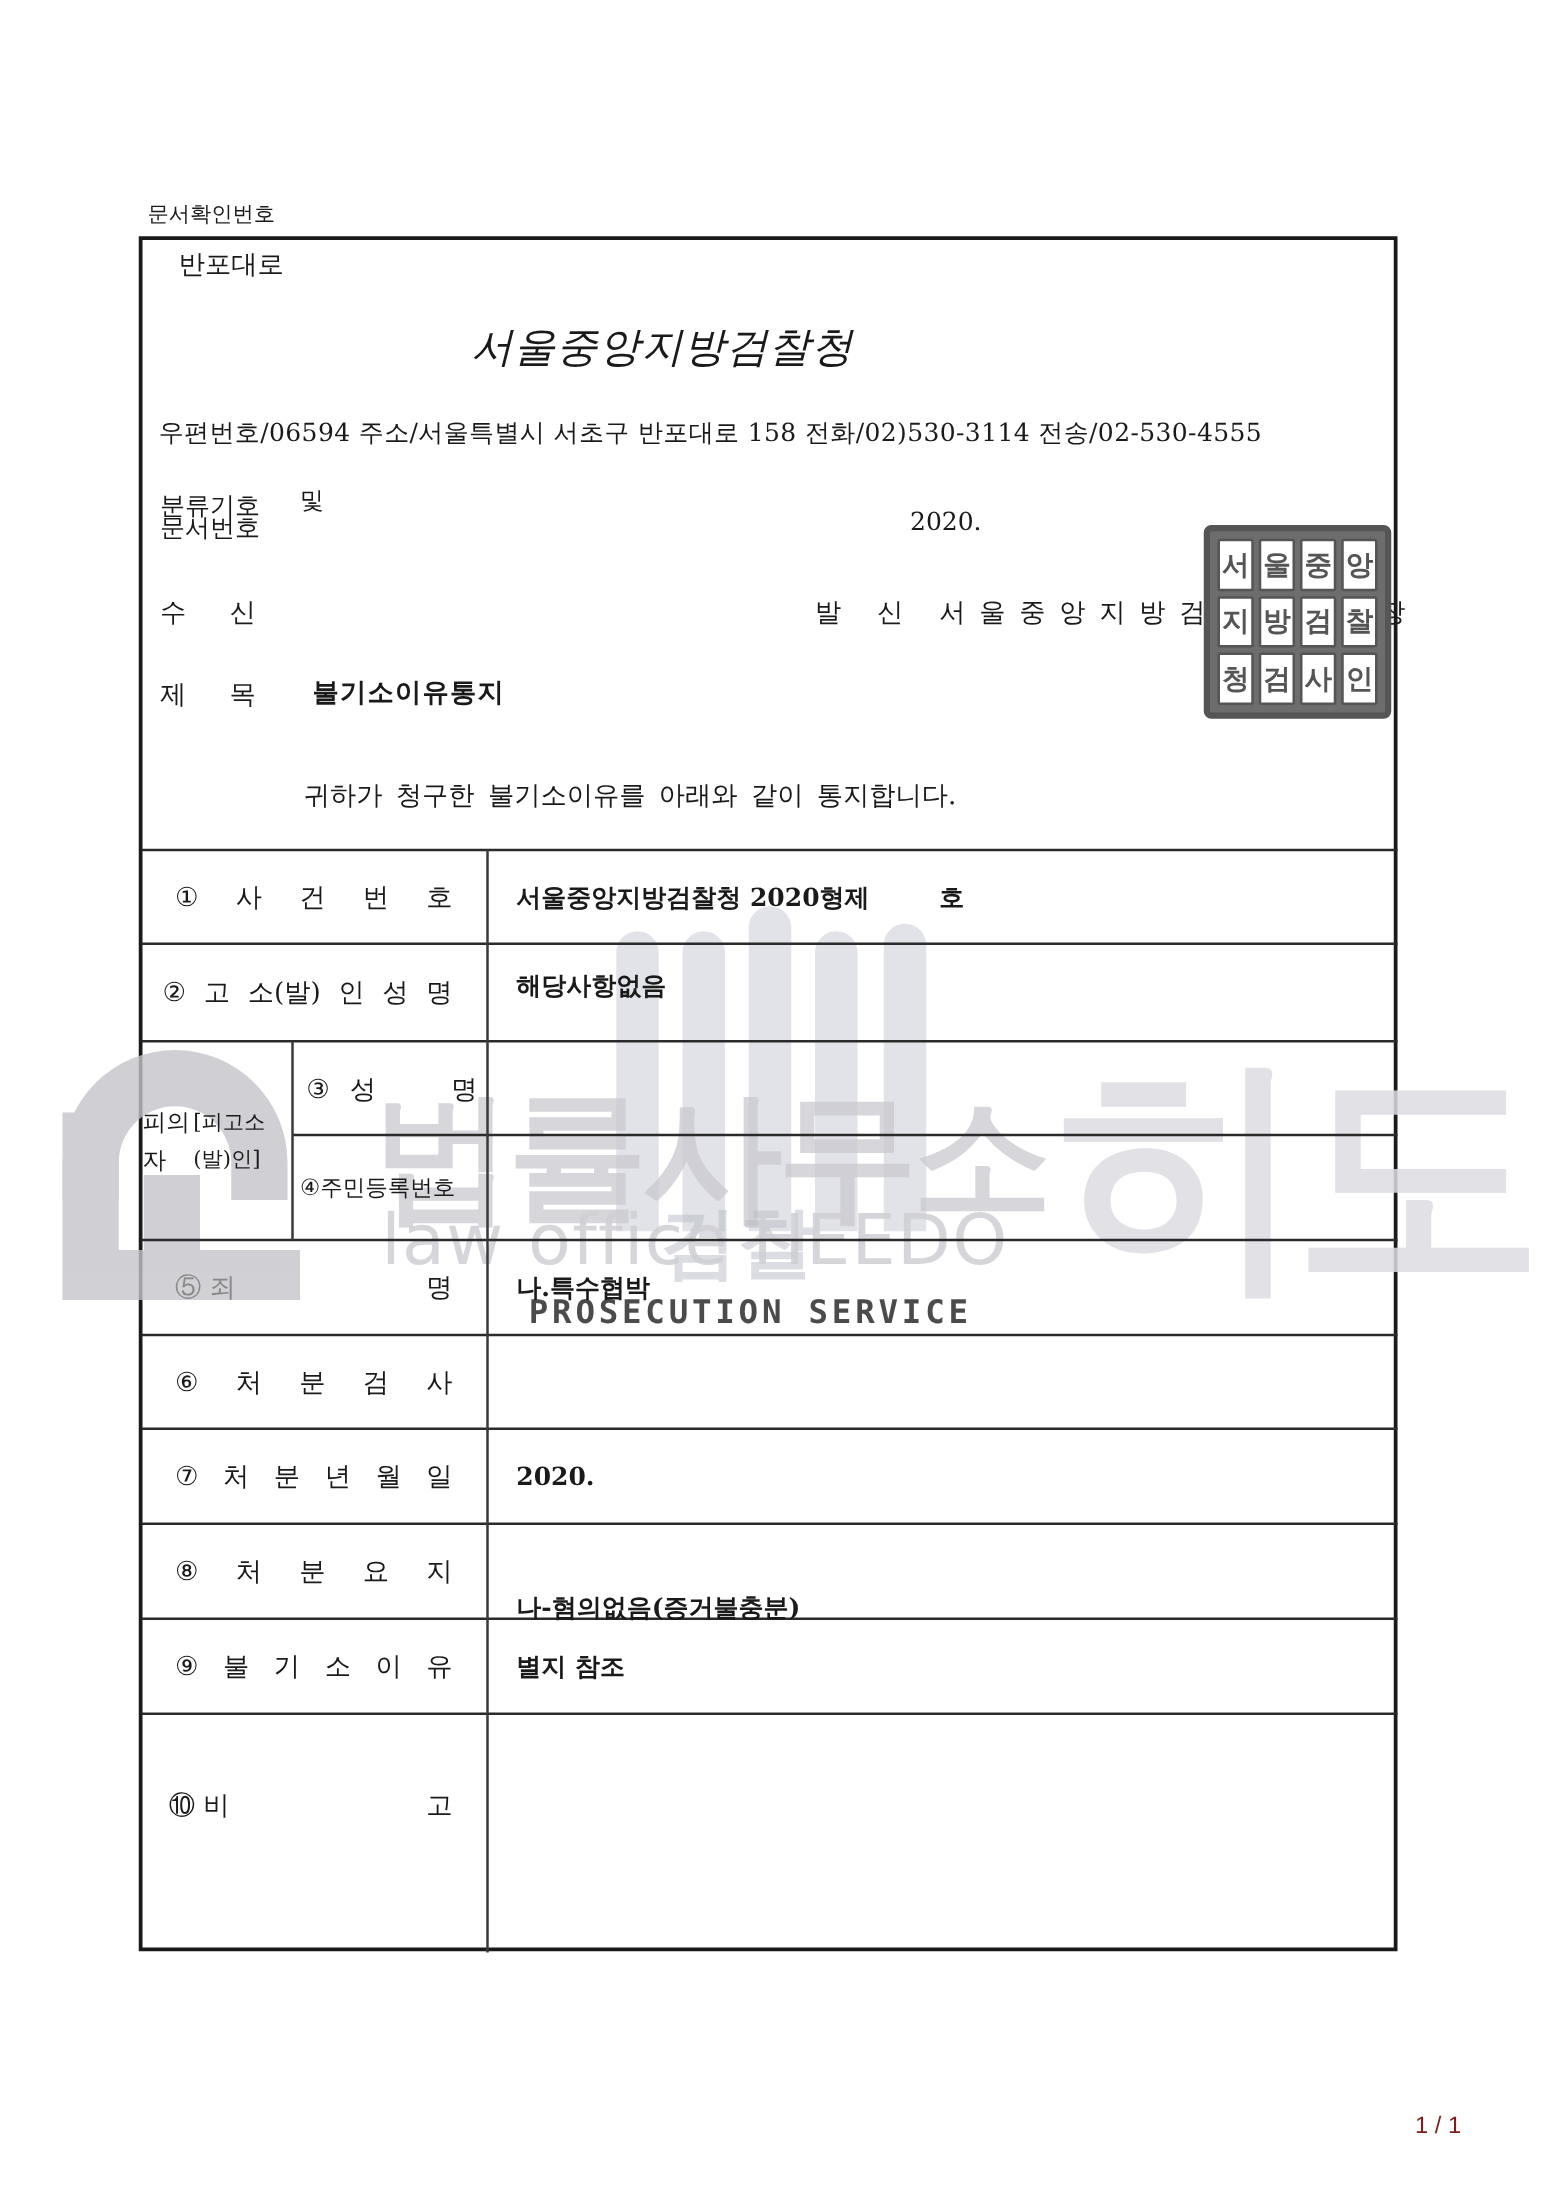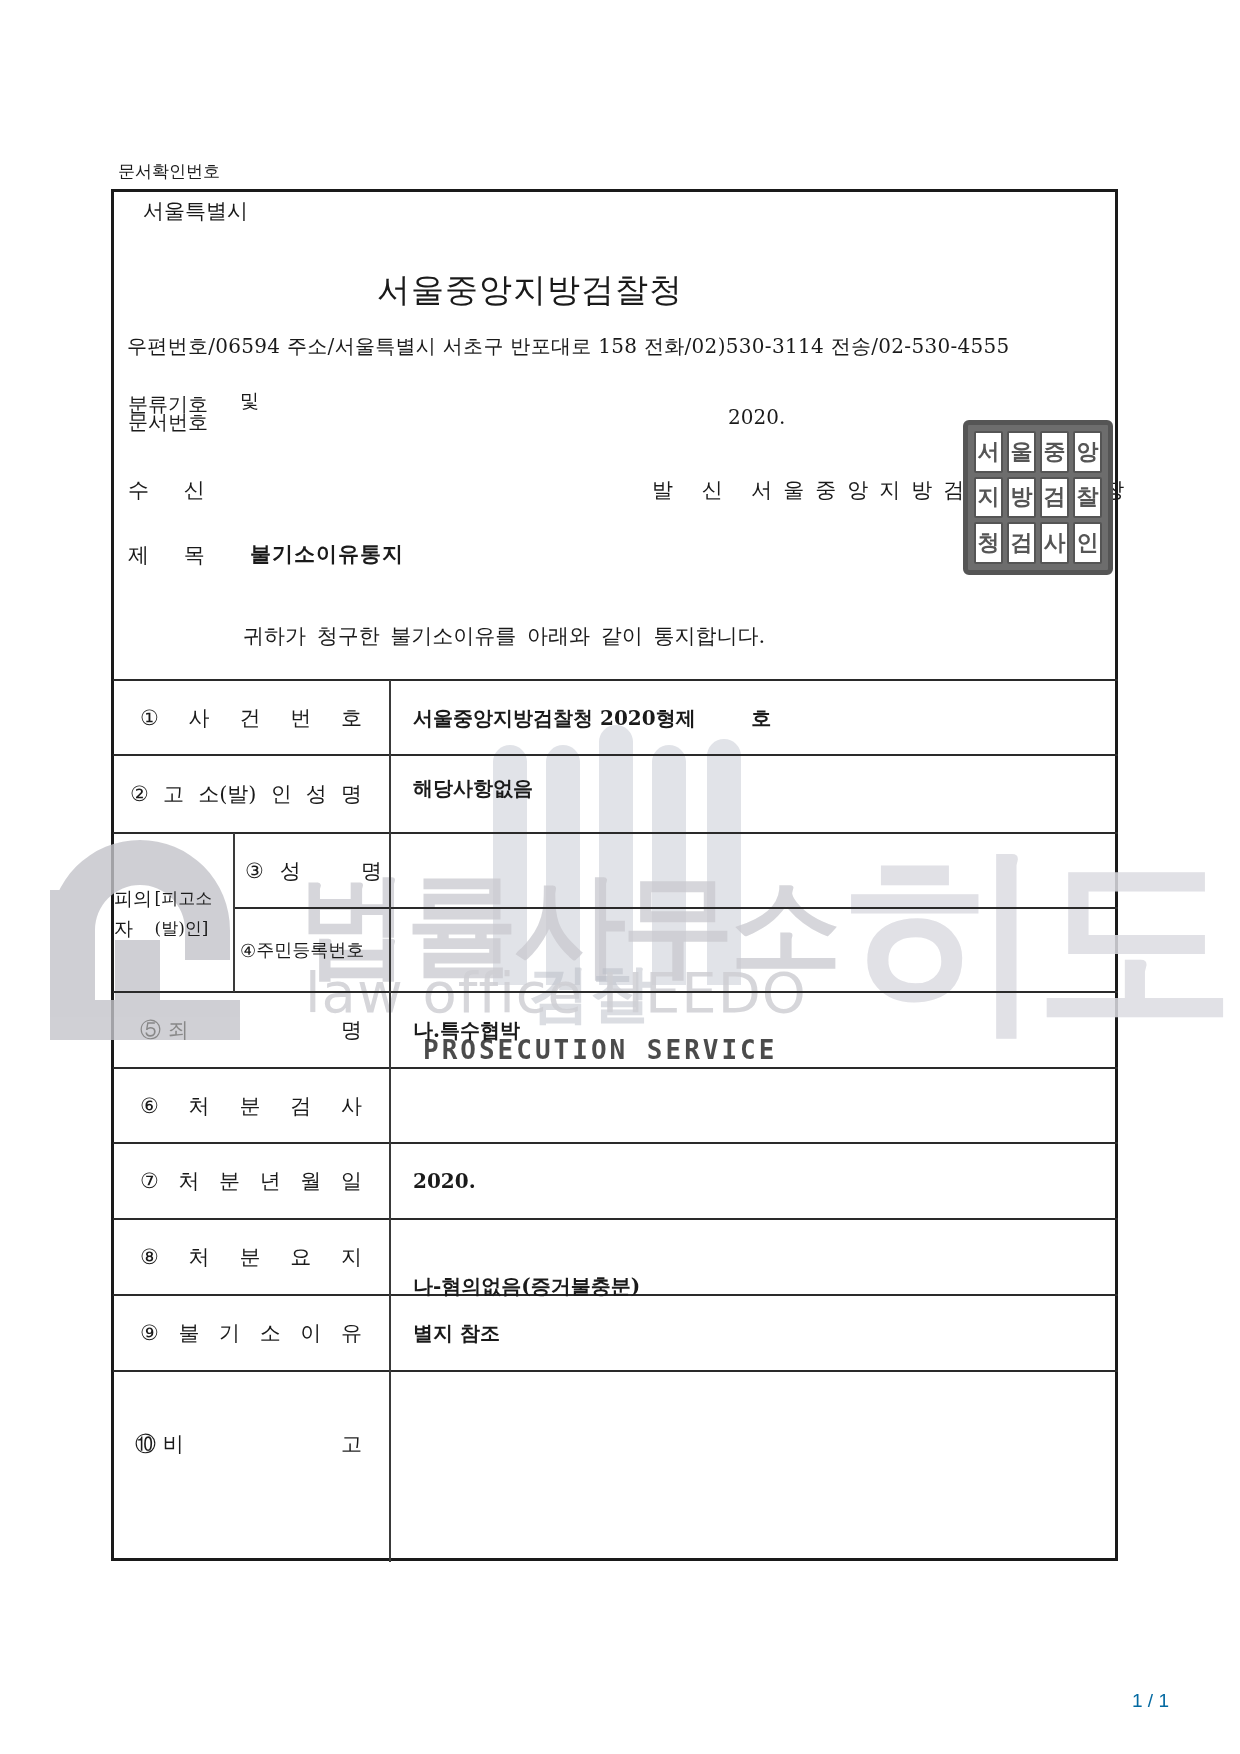--- a/index.html
+++ b/index.html
@@ -8,21 +8,21 @@
     background:#ffffff; color:#1a1a1a;
     font-family:"DejaVu Serif","Liberation Serif",serif;
   }
   .abs { position:absolute; white-space:nowrap; }
   .doc-confirm { left:118px; top:160px; font-size:17px; }
   .frame {
     position:absolute; left:111px; top:189px; width:1007px; height:1372px;
     border:3px solid #1a1a1a; box-sizing:border-box;
   }
   .issue-no { left:143px; top:197px; font-size:21px; }
-  .title { left:0; width:1060px; text-align:center; top:268px; font-size:33px; letter-spacing:1px; }
+  .title { left:0; width:1060px; text-align:center; top:256px; font-size:33px; letter-spacing:1px;font-style:italic; }
   .address { left:127px; top:333px; font-size:20px; letter-spacing:0.3px; }
   .classif { left:128px; top:395px; font-size:20px; line-height:18px; }
   .classif .and { position:absolute; left:112px; top:-4px; font-size:19px; }
   .date-top { left:728px; top:405px; font-size:20px; }
   .recv { left:128px; top:476px; font-size:21px; word-spacing:28px; }
   .sender { left:652px; top:476px; font-size:21px; letter-spacing:11px; }
   .subject-label { left:128px; top:541px; font-size:21px; word-spacing:28px; }
   .subject-val { left:250px; top:540px; font-size:21px; font-weight:bold; letter-spacing:1px; }
   .notice { left:243px; top:622px; font-size:21px; word-spacing:4px; }
 
@@ -51,30 +51,30 @@
   .wm { position:absolute; pointer-events:none; }
   .wm-logo { left:40px; top:830px; width:200px; height:215px; }
   .wm-bars { left:493px; top:725px; width:250px; height:260px; }
   .wm-bars div { position:absolute; top:0; width:34px; height:260px; background:#c8ccd6; opacity:0.55; border-radius:18px 18px 0 0; }
   .wm-kr { left:298px; top:850px; font-family:"DejaVu Sans",sans-serif; font-size:112px; font-weight:bold; color:#c9c9cf; opacity:0.75; letter-spacing:-4px; }
   .wm-hido { left:845px; top:805px; font-family:"DejaVu Sans",sans-serif; font-size:200px; font-weight:bold; color:#dcdce2; opacity:0.85; letter-spacing:-10px; }
   .wm-en { left:305px; top:960px; font-family:"DejaVu Sans",sans-serif; font-size:56px; color:#cfcfd4; opacity:0.85; letter-spacing:1px; }
   .wm-geom { left:528px; top:952px; font-family:"DejaVu Sans",sans-serif; font-size:62px; font-weight:bold; color:#b8bcc6; opacity:0.5; }
   .wm-pros { left:423px; top:1035px; font-family:"DejaVu Sans Mono",monospace; font-size:26px; font-weight:bold; color:#000000; opacity:0.7; letter-spacing:3px; }
 
-  .page-num { left:1132px; top:1690px; font-family:"Liberation Sans",sans-serif; font-size:19px; color:#0369a1; }
+  .page-num { left:1132px; top:1690px; font-family:"Liberation Sans",sans-serif; font-size:19px; color:#7f1d1d; }
 </style>
 </head>
 <body>
 
 <div class="abs doc-confirm">문서확인번호</div>
 
 <div class="frame"></div>
 
-<div class="abs issue-no">서울특별시</div>
+<div class="abs issue-no">반포대로</div>
 <div class="abs title">서울중앙지방검찰청</div>
 <div class="abs address">우편번호/06594 주소/서울특별시 서초구 반포대로 158 전화/02)530-3114 전송/02-530-4555</div>
 
 <div class="abs classif">
   <div>분류기호</div>
   <div>문서번호</div>
   <span class="and">및</span>
 </div>
 <div class="abs date-top">2020.</div>
 

